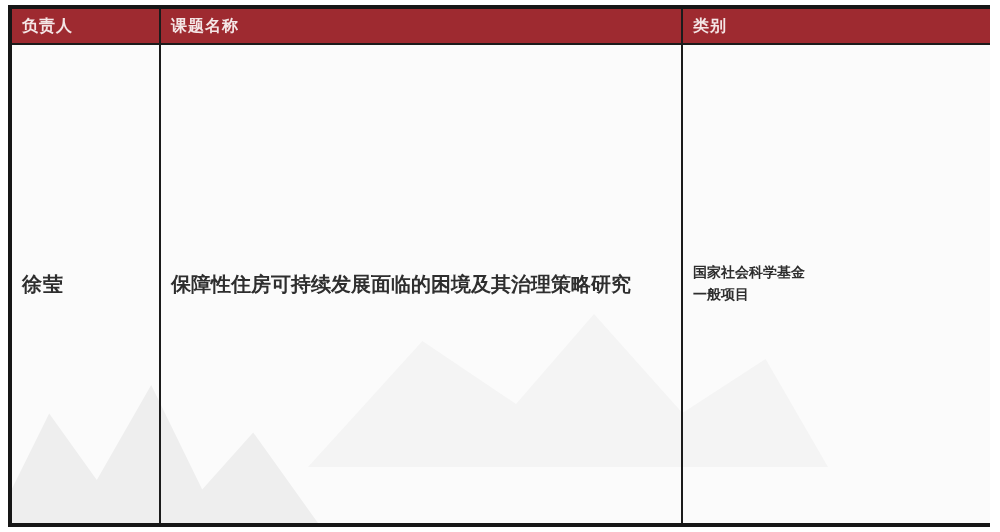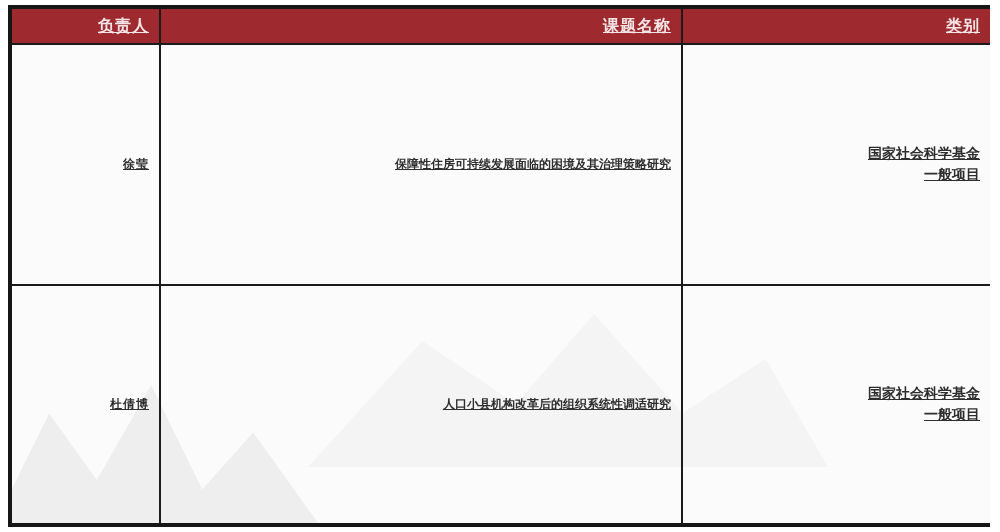--- a/index.html
+++ b/index.html
@@ -57,41 +57,40 @@
     table-layout: fixed;
     border: 4px solid #161616;
   }
 
   col.c-leader   { width: 150px; }
   col.c-title    { width: 522px; }
   col.c-category { width: 310px; }
 
   th, td {
     border: 2.5px solid #1b1b1b;
-    text-align: right;
+    text-align: left;
     vertical-align: middle;
     padding: 2px 10px;
-    text-decoration: underline;
   }
 
   thead tr { height: 37px; }
   tbody tr { height: 81px; }
 
   th {
     background: #9e2a30;
     color: #f4e6e6;
     font-size: 16px;
     font-weight: 700;
     letter-spacing: 1px;
   }
 
   td {
     background: transparent;
     color: #2e2e2e;
-    font-size: 12px;
+    font-size: 20px;
     font-weight: 700;
   }
 
   td.leader { letter-spacing: 1px; }
 
   td.category { font-size: 14px; line-height: 1.55; }
   .cat-line { display: block; }
 </style>
 </head>
 <body>
@@ -112,23 +111,15 @@
     </thead>
     <tbody>
       <tr>
         <td class="leader">徐莹</td>
         <td class="title">保障性住房可持续发展面临的困境及其治理策略研究</td>
         <td class="category">
           <span class="cat-line">国家社会科学基金</span>
           <span class="cat-line">一般项目</span>
         </td>
       </tr>
-      <tr>
-        <td class="leader">杜倩博</td>
-        <td class="title">人口小县机构改革后的组织系统性调适研究</td>
-        <td class="category">
-          <span class="cat-line">国家社会科学基金</span>
-          <span class="cat-line">一般项目</span>
-        </td>
-      </tr>
     </tbody>
   </table>
 </div>
 
 </body></html>

